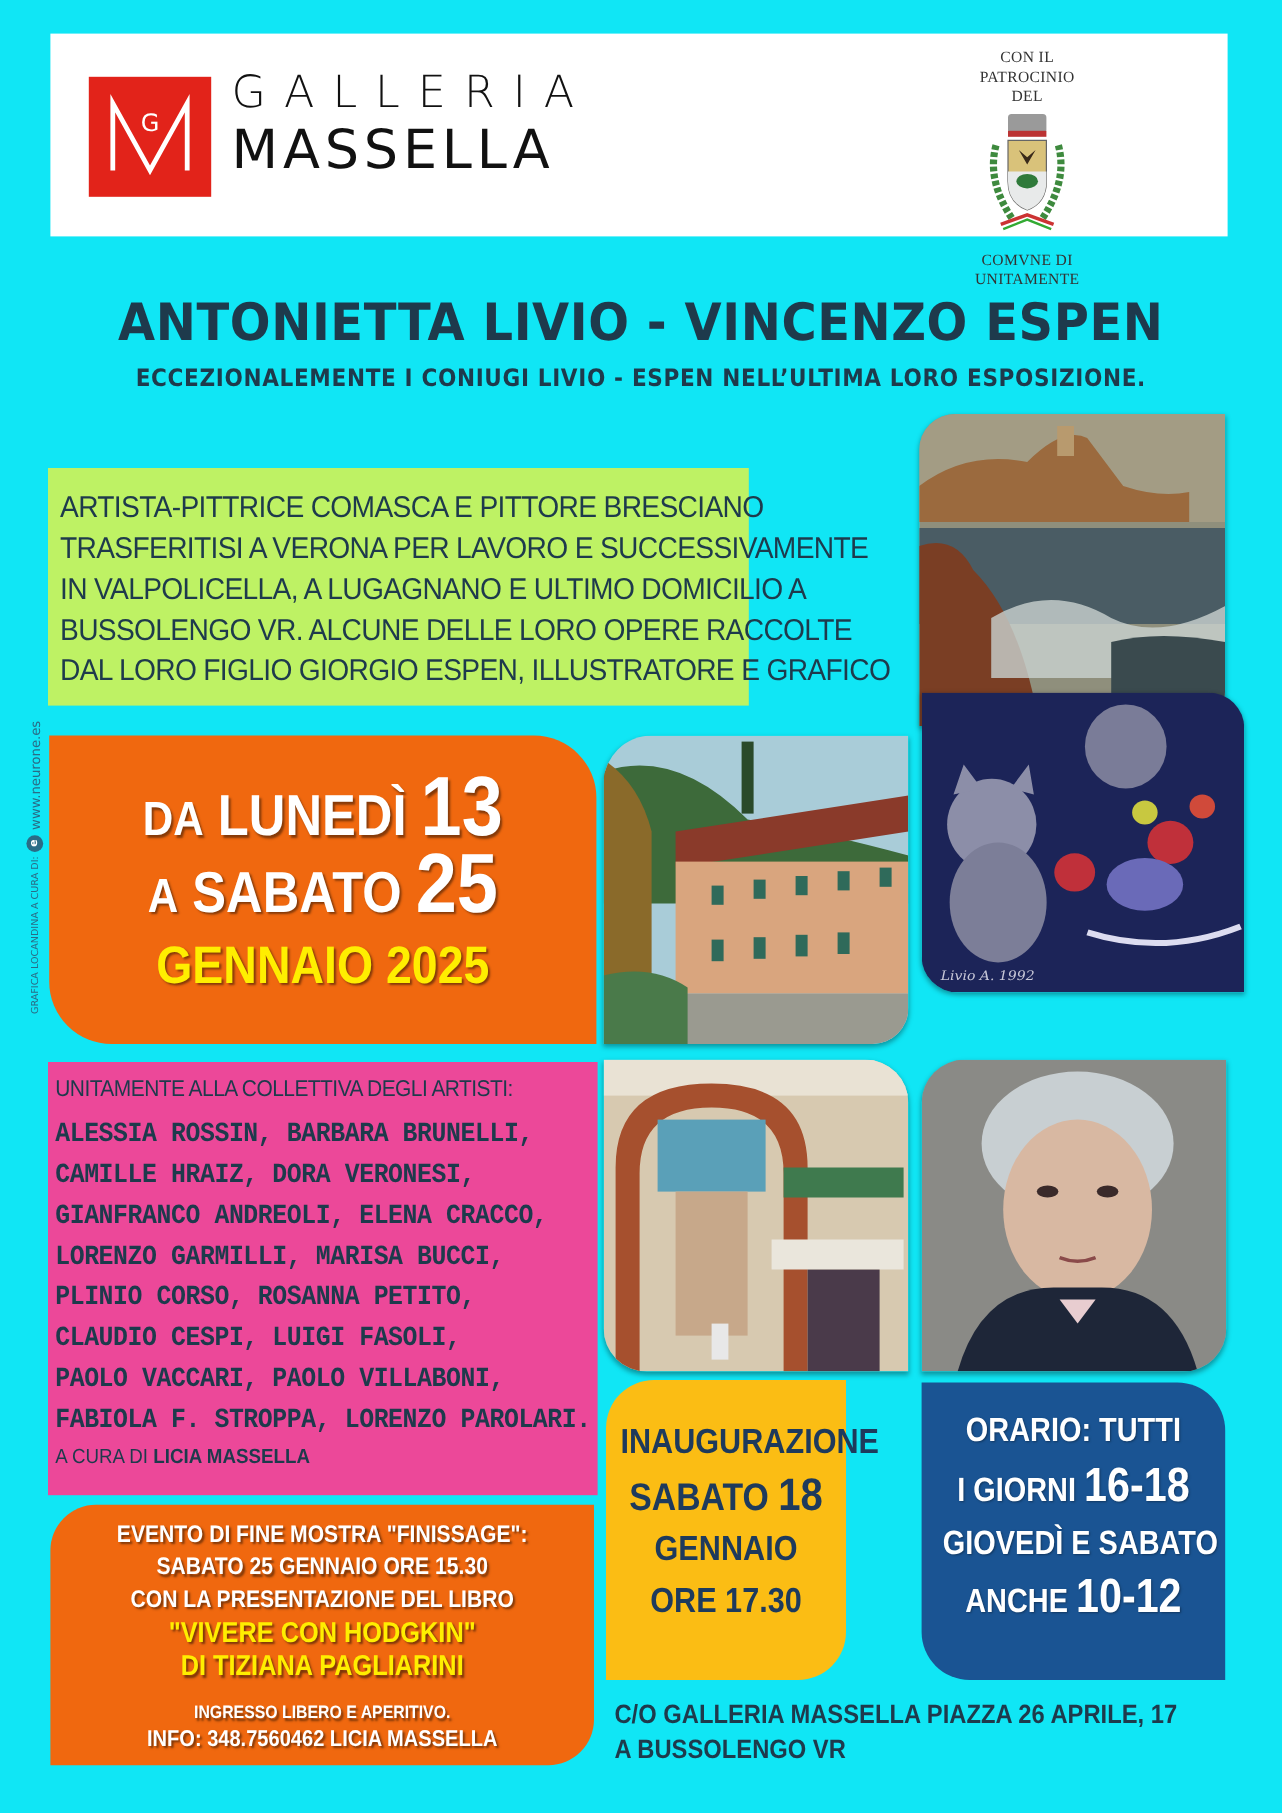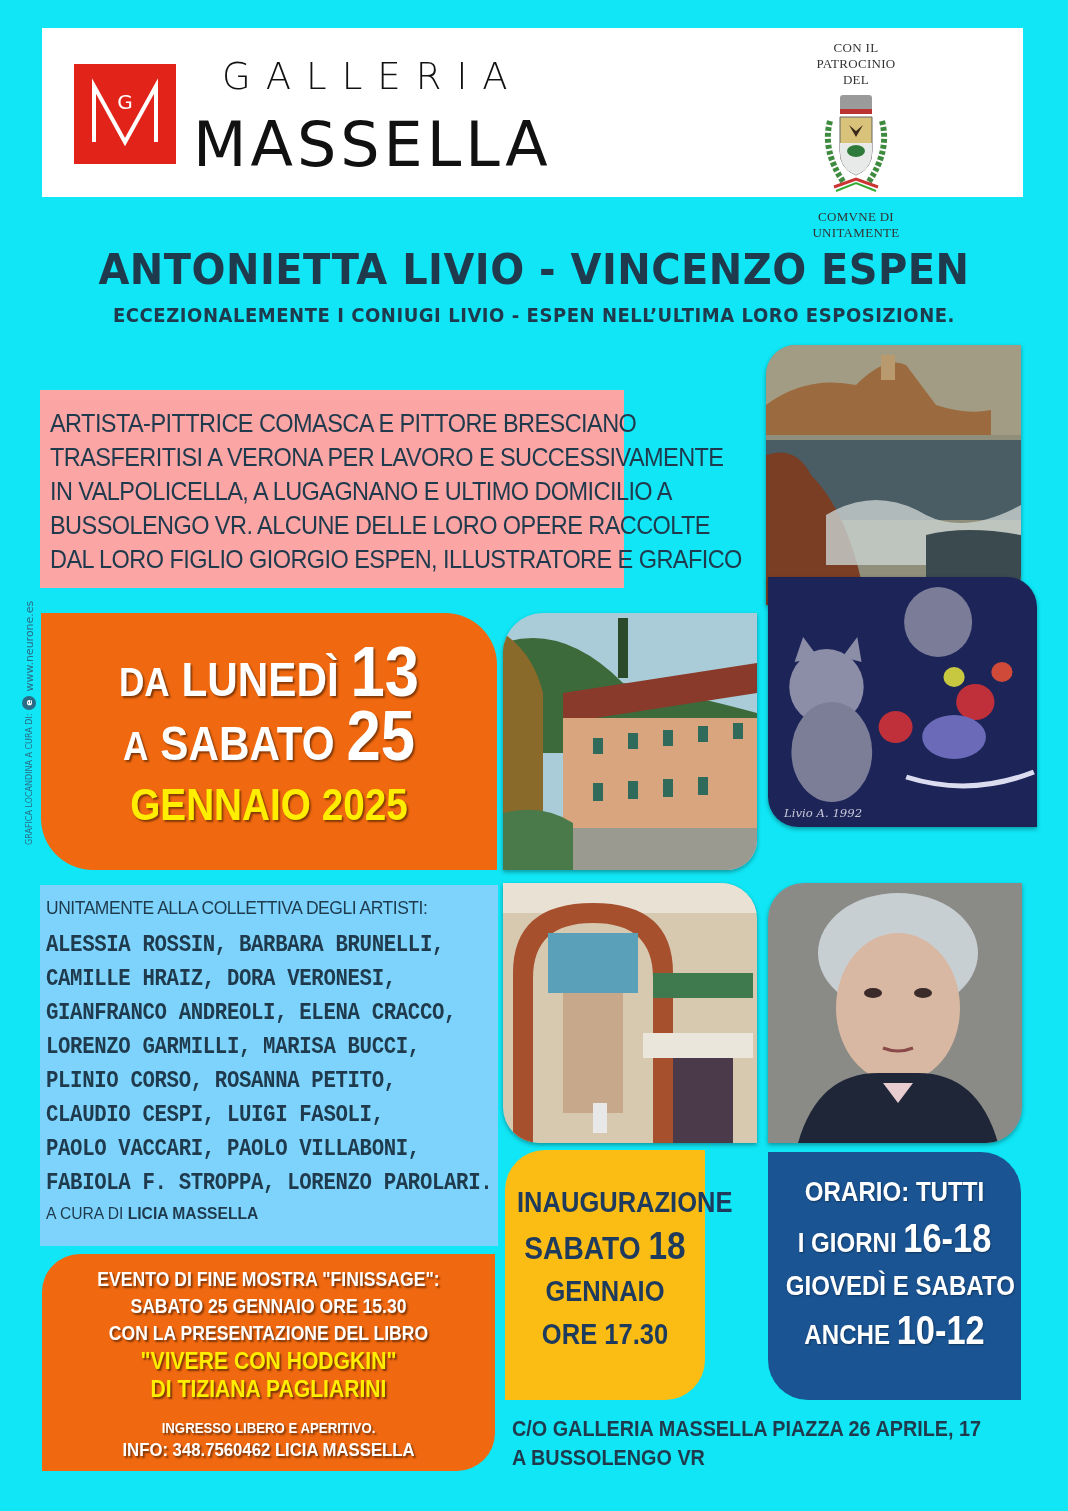--- a/index.html
+++ b/index.html
@@ -4,51 +4,51 @@
 <style>
   * { box-sizing: border-box; margin: 0; padding: 0; }
   html, body { width: 1068px; height: 1511px; overflow: hidden; }
   body { background: #10e6f5; position: relative; font-family: "Liberation Sans", "DejaVu Sans", sans-serif; color: #1e3a4c; }
   .abs { position: absolute; }
 
   
   .header { left: 42px; top: 28px; width: 981px; height: 169px; background: #ffffff; }
   .logo-box { left: 74px; top: 64px; width: 102px; height: 100px; background: #e2231a; }
   .logo-box svg { width: 100%; height: 100%; display: block; }
-  .logo-text { left: 193px; top: 58px; font-family: "DejaVu Sans", sans-serif; color: #111; line-height: 1; text-align: center; }
+  .logo-text { left: 193px; top: 58px; font-family: "DejaVu Sans", sans-serif; color: #111; line-height: 1; }
   .logo-text .l1 { font-size: 37px; letter-spacing: 15px; font-weight: 300; }
-  .logo-text .l2 { font-size: 62px; letter-spacing: 4px; margin-top: 19px; }
+  .logo-text .l2 { font-size: 45px; letter-spacing: 4px; margin-top: 7px; }
   .crest { left: 806px; top: 40px; width: 100px; height: 145px; text-align: center; }
   .crest .cap { font-family: "Liberation Serif", serif; font-size: 13px; color: #333; letter-spacing: 0.3px; }
   .crest svg { display: block; margin: 3px auto; }
 
   
   .title { left: 0; top: 244px; width: 1068px; text-align: center; font-family: "DejaVu Sans", sans-serif; font-weight: bold; font-size: 43px; color: #1e3a4c; letter-spacing: 0.5px; transform: scaleX(0.93); }
   .subtitle { left: 0; top: 303px; width: 1068px; text-align: center; font-family: "DejaVu Sans", sans-serif; font-weight: bold; font-size: 20px; color: #1e3a4c; letter-spacing: 0.6px; transform: scaleX(0.9); }
 
   
-  .desc { left: 40px; top: 390px; width: 584px; height: 198px; background: #fca5a5; padding: 16px 0 0 10px; }
+  .desc { left: 40px; top: 390px; width: 584px; height: 198px; background: #bef264; padding: 16px 0 0 10px; }
   .desc p { font-family: "Liberation Sans", sans-serif; font-size: 25px; line-height: 34px; color: #1e3a4c; letter-spacing: -0.6px; white-space: nowrap; transform: scaleX(0.94); transform-origin: left; }
 
   
   .datebox { left: 41px; top: 613px; width: 456px; height: 257px; background: #f0680f; border-radius: 0 52px 0 52px; text-align: center; color: #fff; text-shadow: 2px 2px 2px rgba(0,0,0,0.45); }
   .datebox .row { font-family: "Liberation Sans", sans-serif; font-weight: bold; line-height: 1; transform: scaleX(0.88); }
   .datebox .r1 { margin-top: 24px; font-size: 48px; }
   .datebox .r1 .big, .datebox .r2 .big { font-size: 70px; }
   .datebox .r2 { font-size: 48px; margin-top: -6px; }
   .datebox .r3 { font-size: 44px; color: #ffee00; margin-top: 12px; }
   .datebox .sm { font-size: 40px; }
 
   
   .credit { left: 22px; top: 845px; transform: rotate(-90deg); transform-origin: left top; white-space: nowrap; font-size: 8px; color: #2a6c86; font-family: "DejaVu Sans", sans-serif; display: flex; align-items: center; gap: 4px; }
   .credit .url { font-size: 11px; }
   .credit .ico { width: 14px; height: 14px; border-radius: 50%; background: #2a6c86; color:#fff; font-size: 9px; display:flex; align-items:center; justify-content:center; font-weight: bold; }
 
   
-  .artists { left: 40px; top: 885px; width: 458px; height: 361px; background: #7dd3fc; padding: 12px 0 0 6px; }
+  .artists { left: 40px; top: 885px; width: 458px; height: 361px; background: #ec4899; padding: 12px 0 0 6px; }
   .artists .intro { font-size: 19px; color: #1e3a4c; letter-spacing: -0.5px; white-space: nowrap; transform: scaleX(0.92); transform-origin: left; }
   .artists ul { list-style: none; margin-top: 9px; font-family: Liberation Mono, monospace; }
   .artists li { font-weight: bold; font-size: 23px; line-height: 34px; letter-spacing: -0.4px; white-space: nowrap; transform: scaleX(0.9); transform-origin: left; }
   .artists .curator { font-size: 17px; margin-top: 4px; white-space: nowrap; transform: scaleX(0.92); transform-origin: left; }
   .artists .curator b { font-weight: bold; }
 
   
   .fin { left: 42px; top: 1254px; width: 453px; height: 217px; background: #f0680f; border-radius: 38px 0 38px 0; text-align: center; color: #fff; text-shadow: 2px 2px 2px rgba(0,0,0,0.5); font-weight: bold; padding-top: 12px; }
   .fin .line { font-size: 20px; line-height: 27px; white-space: nowrap; transform: scaleX(0.88); }
   .fin .yel { color: #ffee00; font-size: 24px; line-height: 28px; }

